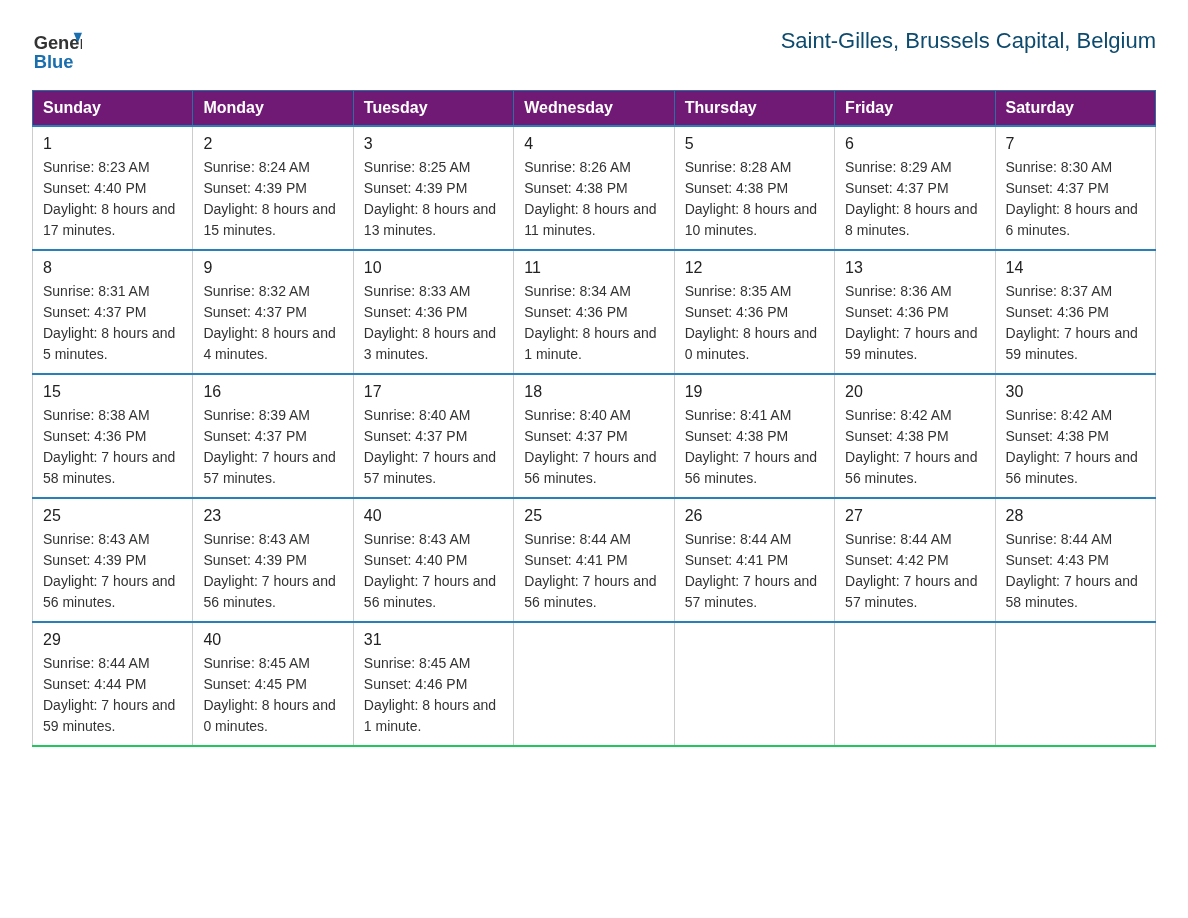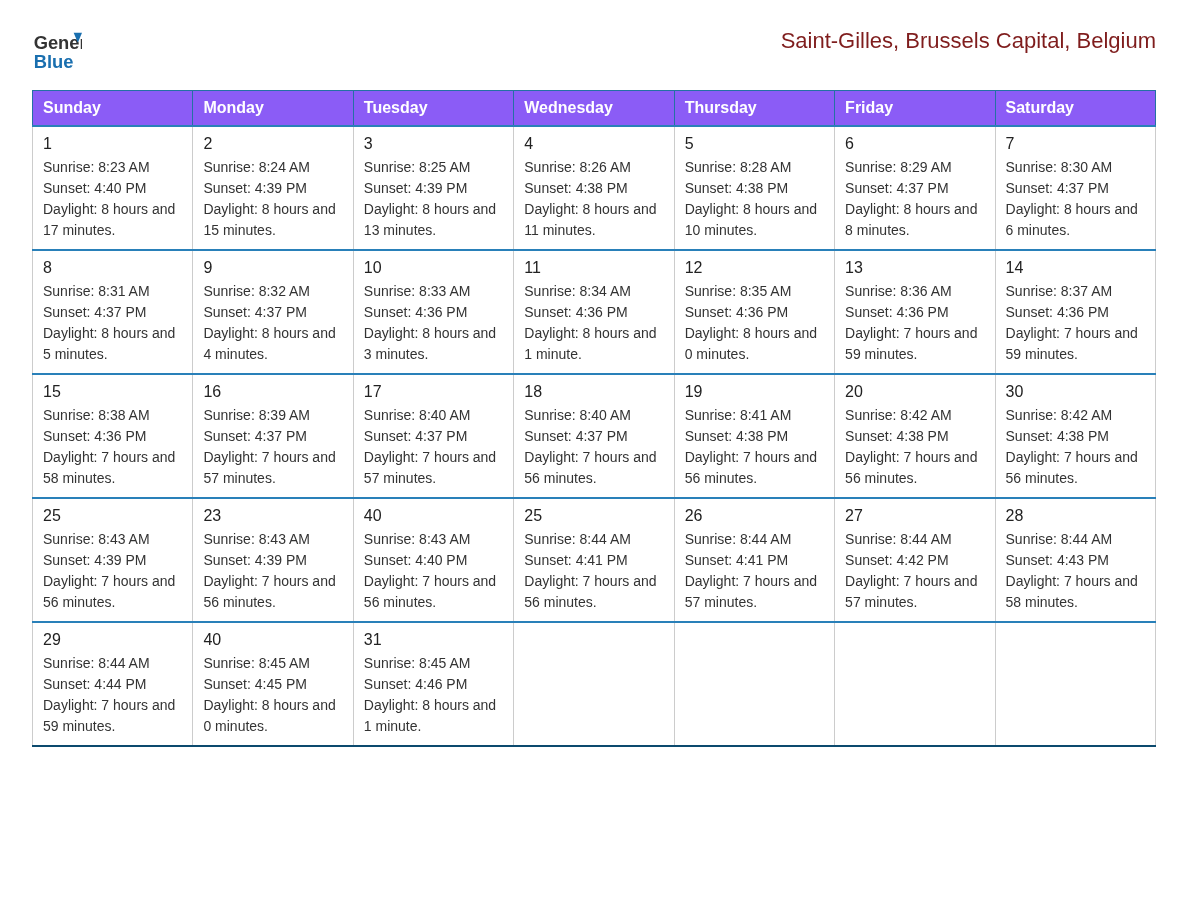--- a/index.html
+++ b/index.html
@@ -20,30 +20,30 @@
       text-align: right;
     }
     .month-title {
       font-size: 52px;
       font-weight: normal;
       color: #222;
       line-height: 1.1;
     }
     .location-title {
       font-size: 22px;
-      color: #7f1d1d;
+      color: #0c4a6e;
       margin-top: 4px;
     }
     table {
       width: 100%;
       border-collapse: collapse;
       table-layout: fixed;
     }
     thead th {
-      background-color: #8b5cf6;
+      background-color: #701a75;
       color: #fff;
       font-size: 16px;
       font-weight: bold;
       padding: 8px 10px;
       text-align: left;
       border: 1px solid #2471a3;
     }
     tbody td {
       vertical-align: top;
       padding: 8px 10px;
@@ -63,21 +63,21 @@
       font-weight: normal;
       display: block;
       margin-bottom: 4px;
     }
     tbody td .day-info {
       font-size: 14px;
       line-height: 1.5;
       color: #333;
     }
     tbody tr:last-child {
-      border-bottom: 2px solid #0c4a6e;
+      border-bottom: 2px solid #22c55e;
     }
     .empty {
       background: #fff;
     }
 
     
     .logo-container {
       display: flex;
       align-items: center;
     }

